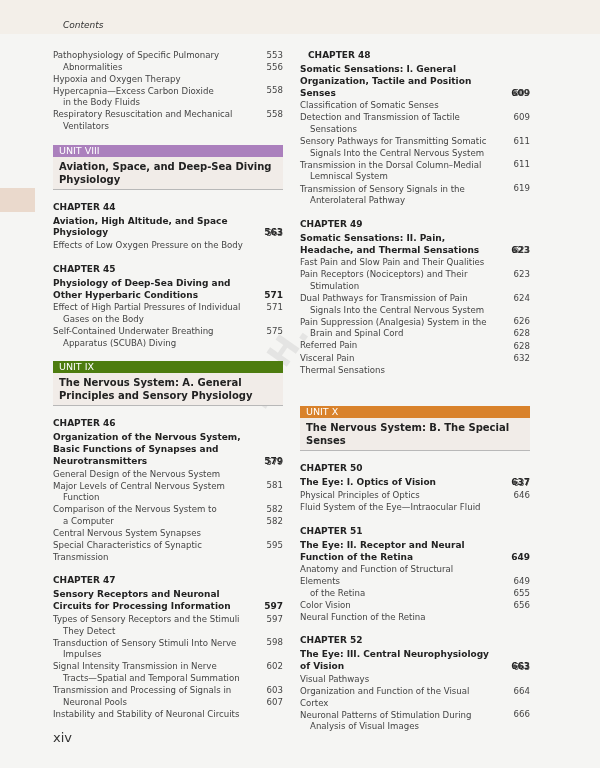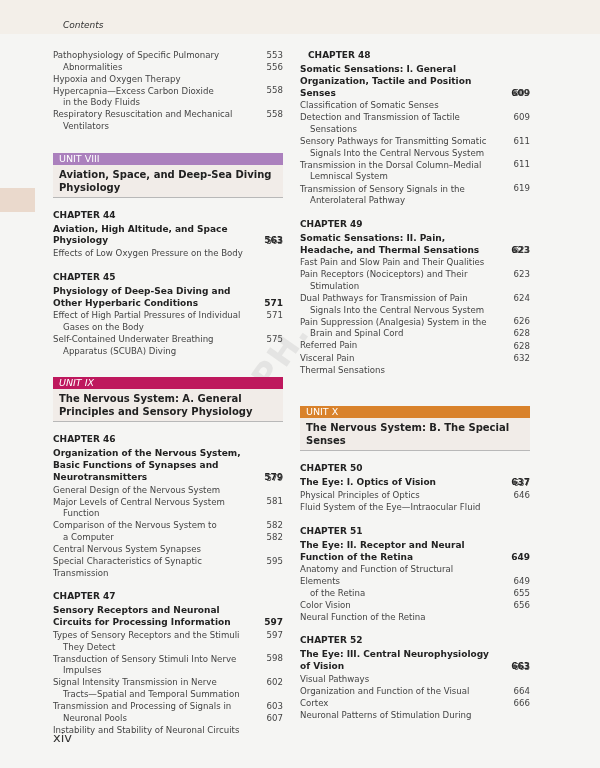--- a/index.html
+++ b/index.html
@@ -26,21 +26,21 @@
   .col.left { left:53px; width:230px; }
   .col.right { left:300px; width:230px; }
   .entry { position:relative; font-size:8.6px; line-height:11.6px; color:#444; margin-bottom:0.5px; }
   .entry .t { display:block; padding-right:36px; }
   .entry .t .l2 { display:block; padding-left:10px; }
   .entry .p { position:absolute; right:0; bottom:12px; }
   .chap-label { font-size:9px; font-weight:bold; color:#222; margin-top:12px; margin-bottom:4px; }
   .chap-title { position:relative; font-size:9px; font-weight:bold; color:#222; line-height:11.8px; margin-bottom:1px; }
   .chap-title .t { display:block; padding-right:36px; }
   .chap-title .p { position:absolute; right:0; bottom:0; }
-  .unit { margin-top:20px; margin-bottom:4px; }
+  .unit { margin-top:12px; margin-bottom:4px; }
   .unit-bar { height:12px; font-size:9.5px; color:#fff; padding-left:6px; line-height:12px; }
   .unit-name {
     background:#f1ece8; font-size:10px; font-weight:bold; color:#222;
     padding:3px 6px 3px 6px; line-height:13px;
     border-bottom:1.5px solid #b8b8b8;
   }
   .footer-num { position:absolute; left:53px; top:730px; font-size:13px; color:#333; }
   .watermark {
     position:absolute; left:235px; top:385px; font-size:34px; font-weight:bold;
     color:rgba(180,180,180,0.25); transform:rotate(-55deg); transform-origin:left top;
@@ -101,21 +101,21 @@
         <span class="t"><span>Effect of High Partial Pressures of Individual</span><span class="l2">Gases on the Body</span></span>
         <span class="p">571</span>
       </div>
       <div class="entry">
         <span class="t"><span>Self-Contained Underwater Breathing</span><span class="l2">Apparatus (SCUBA) Diving</span></span>
         <span class="p">575</span>
       </div>
     </div>
 
   <div class="unit">
-    <div class="unit-bar" style="background: #be185d; font-style: italic;">UNIT IX</div>
+    <div class="unit-bar" style="background: #4d7c0f;">UNIT IX</div>
     <div class="unit-name">The Nervous System: A. General Principles and Sensory Physiology</div>
   </div>
 
   <div>
       <div class="chap-label">CHAPTER 46</div>
       <div class="chap-title">
         <span class="t">Organization of the Nervous System, Basic Functions of Synapses and Neurotransmitters</span>
         <span class="p">579</span>
       </div>
       <div class="entry">
@@ -279,19 +279,19 @@
       </div>
       <div class="entry">
         <span class="t"><span>Visual Pathways</span></span>
         <span class="p">663</span>
       </div>
       <div class="entry">
         <span class="t"><span>Organization and Function of the Visual Cortex</span></span>
         <span class="p">664</span>
       </div>
       <div class="entry">
-        <span class="t"><span>Neuronal Patterns of Stimulation During</span></span>
+        <span class="t"><span>Neuronal Patterns of Stimulation During</span><span class="l2">Analysis of Visual Images</span></span>
         <span class="p">666</span>
       </div>
     </div>
 </div>
 
 <div class="footer-num">xiv</div>
 
 </body></html>

